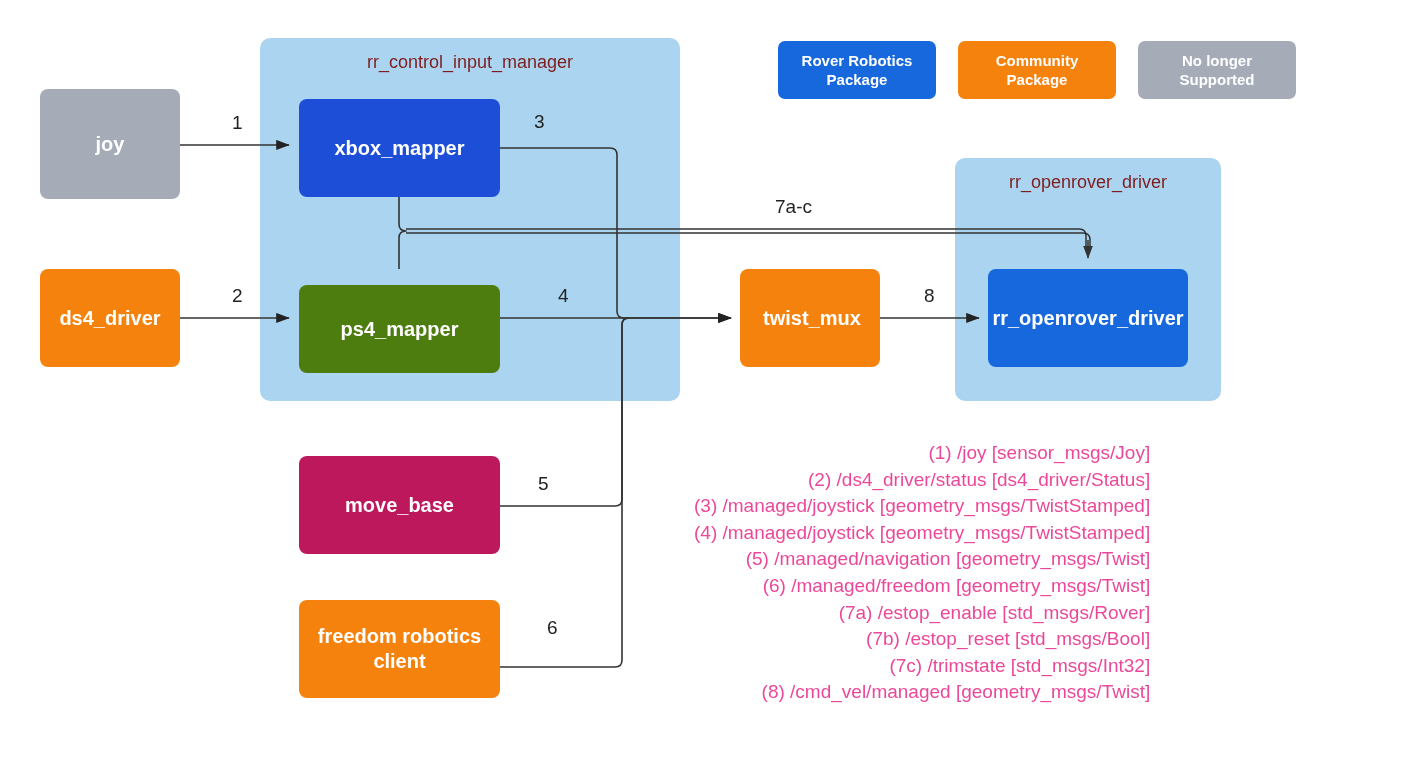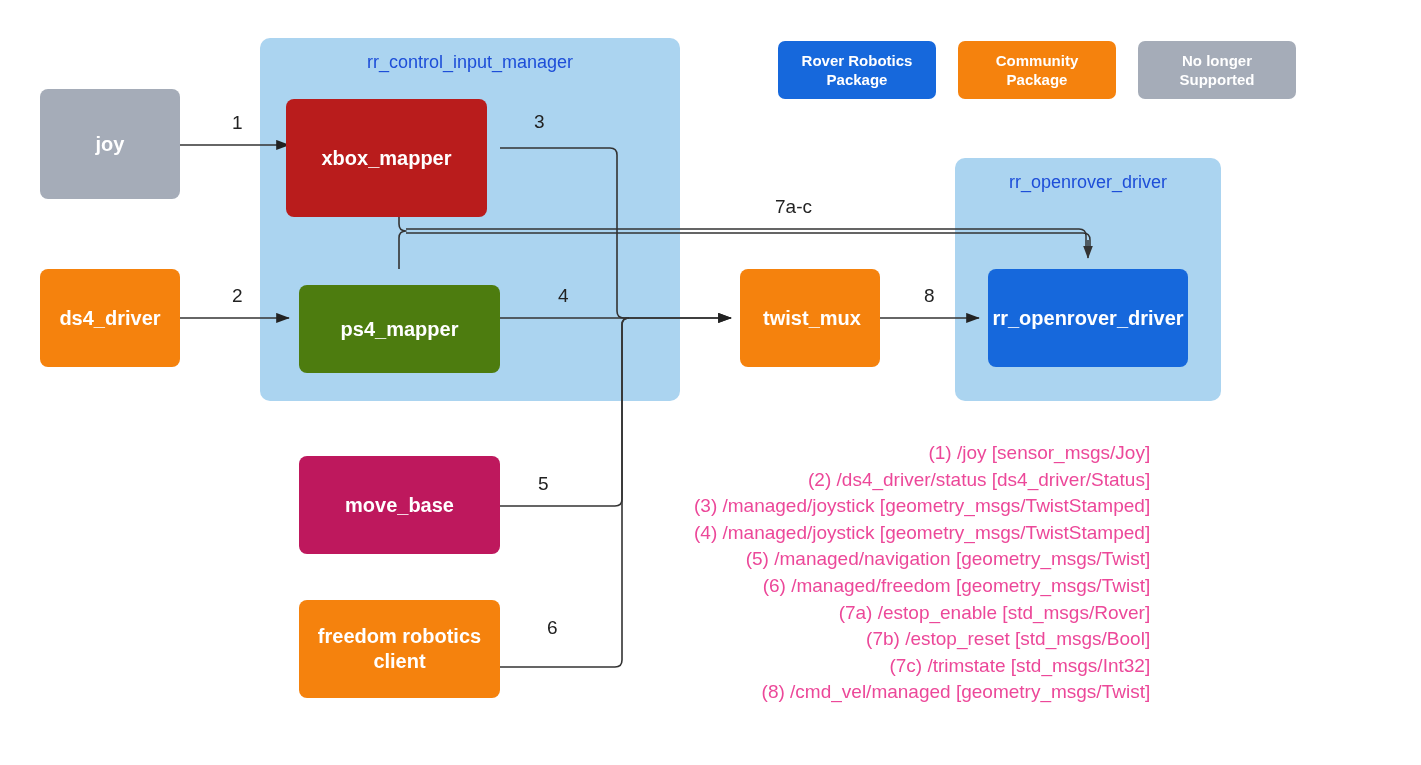--- a/index.html
+++ b/index.html
@@ -45,21 +45,21 @@
   .group {
     position: absolute;
     border-radius: 10px;
     box-sizing: border-box;
   }
   .group-title {
     position: absolute;
     left: 0;
     right: 0;
     text-align: center;
-    color: #1d4ed8;
+    color: #7f1d1d;
     font-size: 18px;
     font-weight: normal;
     white-space: nowrap;
   }
   .legend-box {
     position: absolute;
     border-radius: 7px;
     display: flex;
     align-items: center;
     justify-content: center;
@@ -138,21 +138,21 @@
   </svg>
 
   <div class="node" style="left:40px; top:89px; width:140px; height:110px; background:#a5acb8;">
     <span>joy</span>
   </div>
 
   <div class="node" style="left:40px; top:269px; width:140px; height:98px; background:#f5820d;">
     <span>ds4_driver</span>
   </div>
 
-  <div class="node" style="left:286px; top:99px; width:201px; height:118px; background:#b91c1c;">
+  <div class="node" style="left:299px; top:99px; width:201px; height:98px; background:#1d4ed8;">
     <span>xbox_mapper</span>
   </div>
 
   <div class="node" style="left:299px; top:269px; width:201px; height:88px; background:#4d7c0f;margin-top:16px;">
     <span>ps4_mapper</span>
   </div>
 
   <div class="node" style="left:299px; top:456px; width:201px; height:98px; background:#be185d;">
     <span>move_base</span>
   </div>

